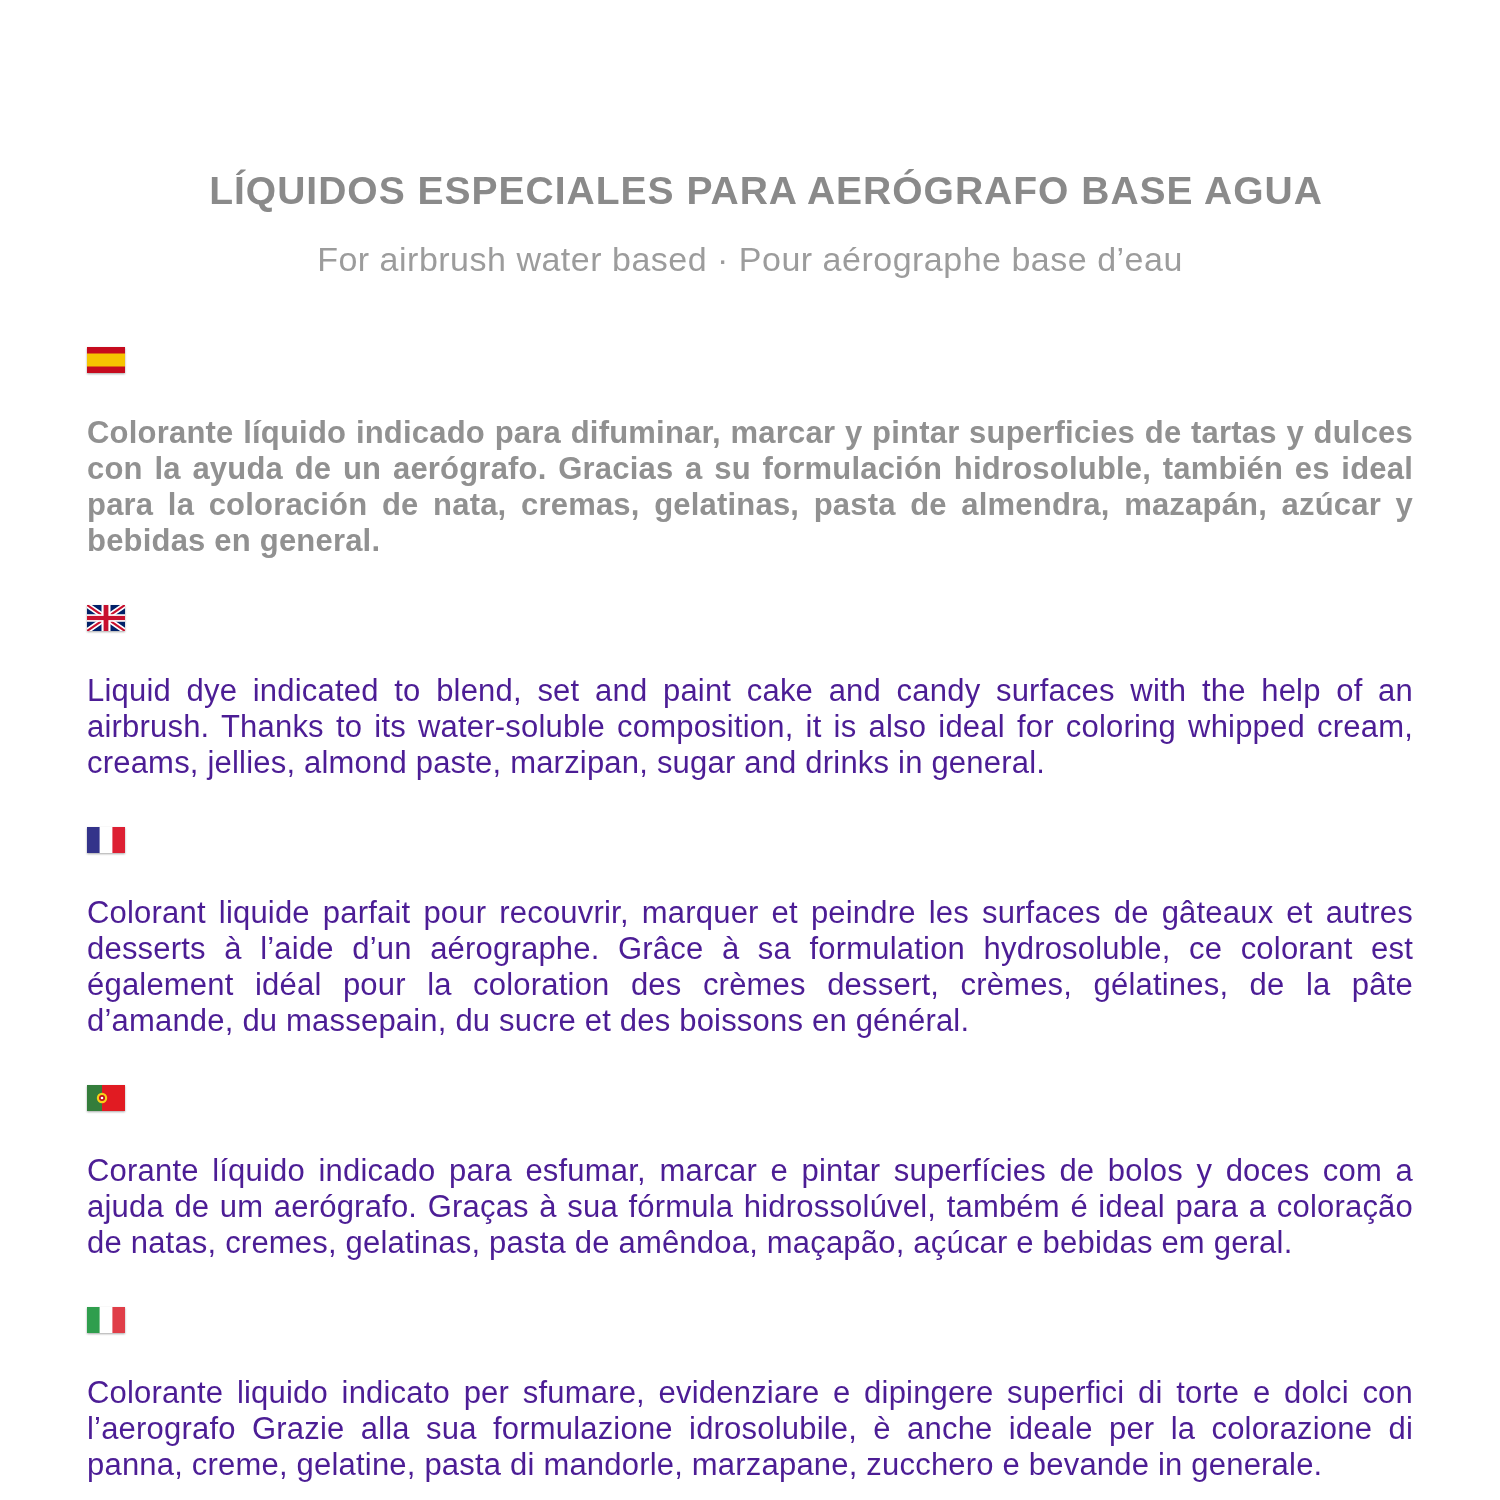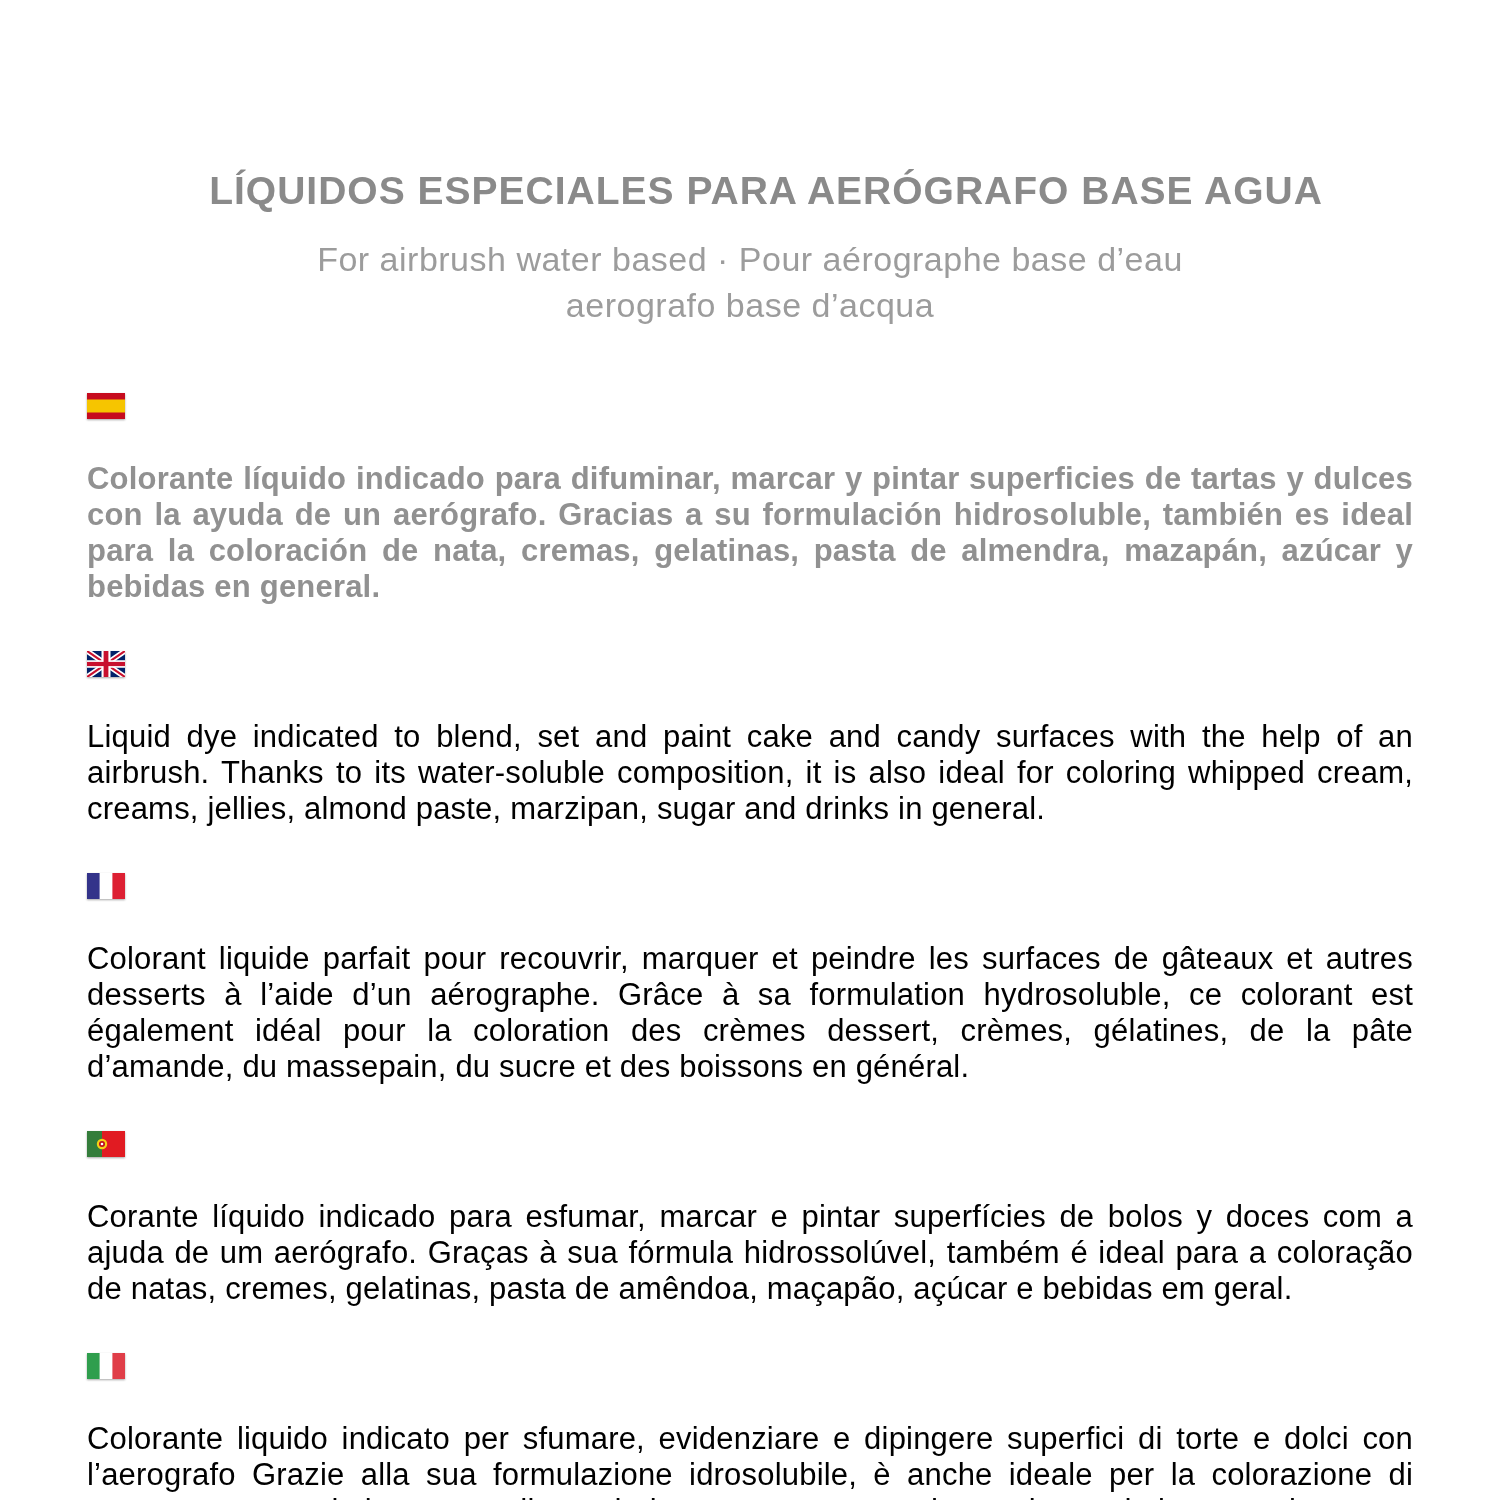--- a/index.html
+++ b/index.html
@@ -48,37 +48,36 @@
   .flag {
     display: block;
     width: 38px;
     height: 26px;
     box-shadow: 0 1px 2px rgba(0,0,0,0.35);
   }
   .para-text {
     flex: 1;
     font-size: 31px;
     line-height: 36px;
-    color: #000000;
+    color: #4c1d95;
     text-align: justify;
     letter-spacing: 0.2px;
   }
   .para-text.bold {
     font-weight: bold;
     color: #919191;
   }
 </style>
 </head>
 <body>
 
 <h1 class="page-title">LÍQUIDOS ESPECIALES PARA AERÓGRAFO BASE AGUA</h1>
 
 <div class="page-subtitle">
   <div>For airbrush water based · Pour aérographe base d’eau</div>
-  <div>aerografo base d’acqua</div>
 </div>
 
 <div class="paragraphs">
 
   <div class="para-row">
     <div class="flag-cell">
       <svg class="flag" viewBox="0 0 38 26" xmlns="http://www.w3.org/2000/svg">
         <rect x="0" y="0" width="38" height="26" fill="#c60b1e"></rect>
         <rect x="0" y="6.5" width="38" height="13" fill="#f6c500"></rect>
       </svg>

